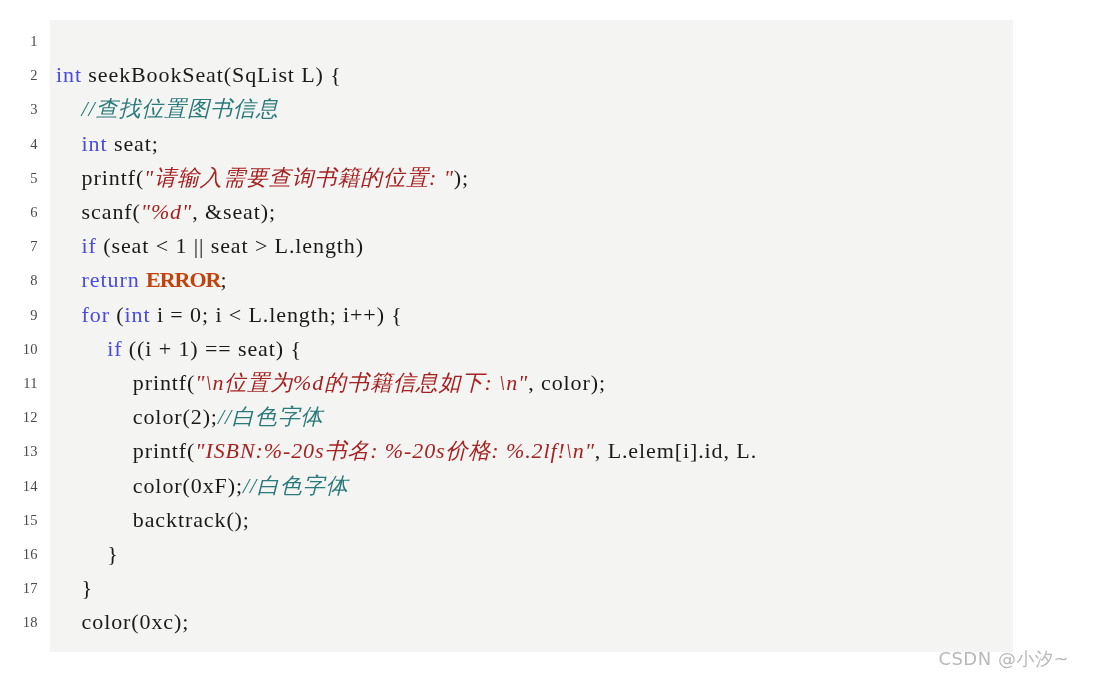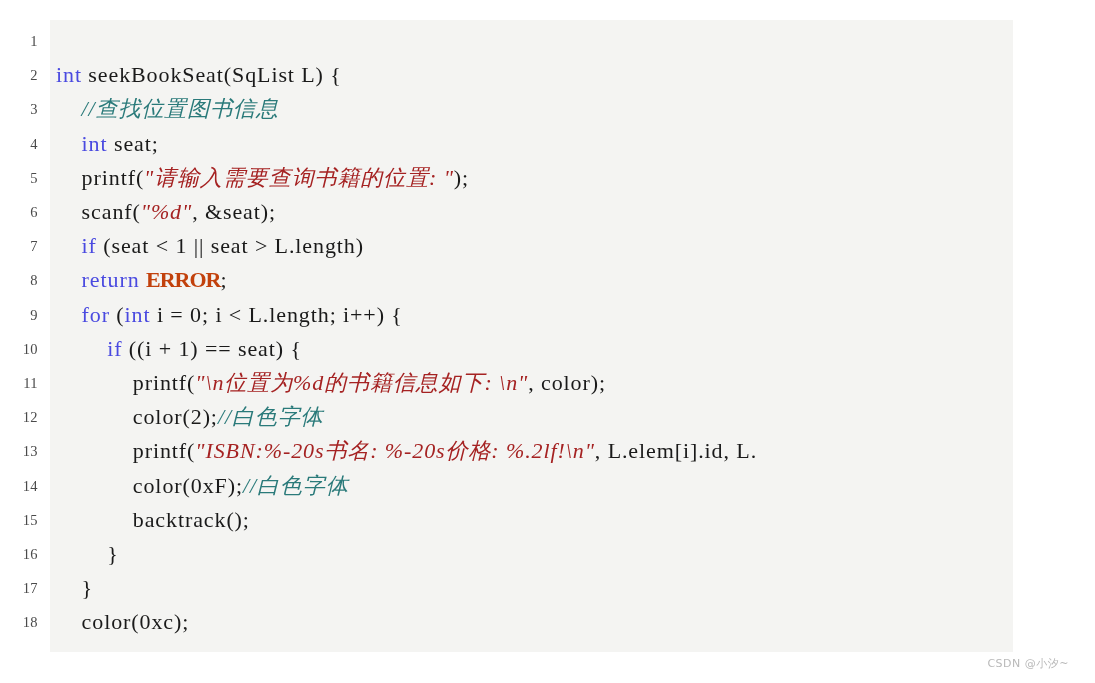--- a/index.html
+++ b/index.html
@@ -86,21 +86,21 @@
   .cmt  { color: #2a7a7a; font-style: italic; }  
   .mac  { color: #c2410c; letter-spacing: -1.0px; font-weight: 600; } 
   .plain{ color: #1a1a1a; }
 
   
   .watermark {
     position: absolute;
     right: 26px;
     bottom: 12px;
     font-family: "DejaVu Sans", "Liberation Sans", sans-serif;
-    font-size: 11px;
+    font-size: 18px;
     color: #b9b9b9;
     letter-spacing: 0.5px;
     white-space: nowrap;
   }
 </style>
 </head>
 <body>
 
 <div id="page">
 

